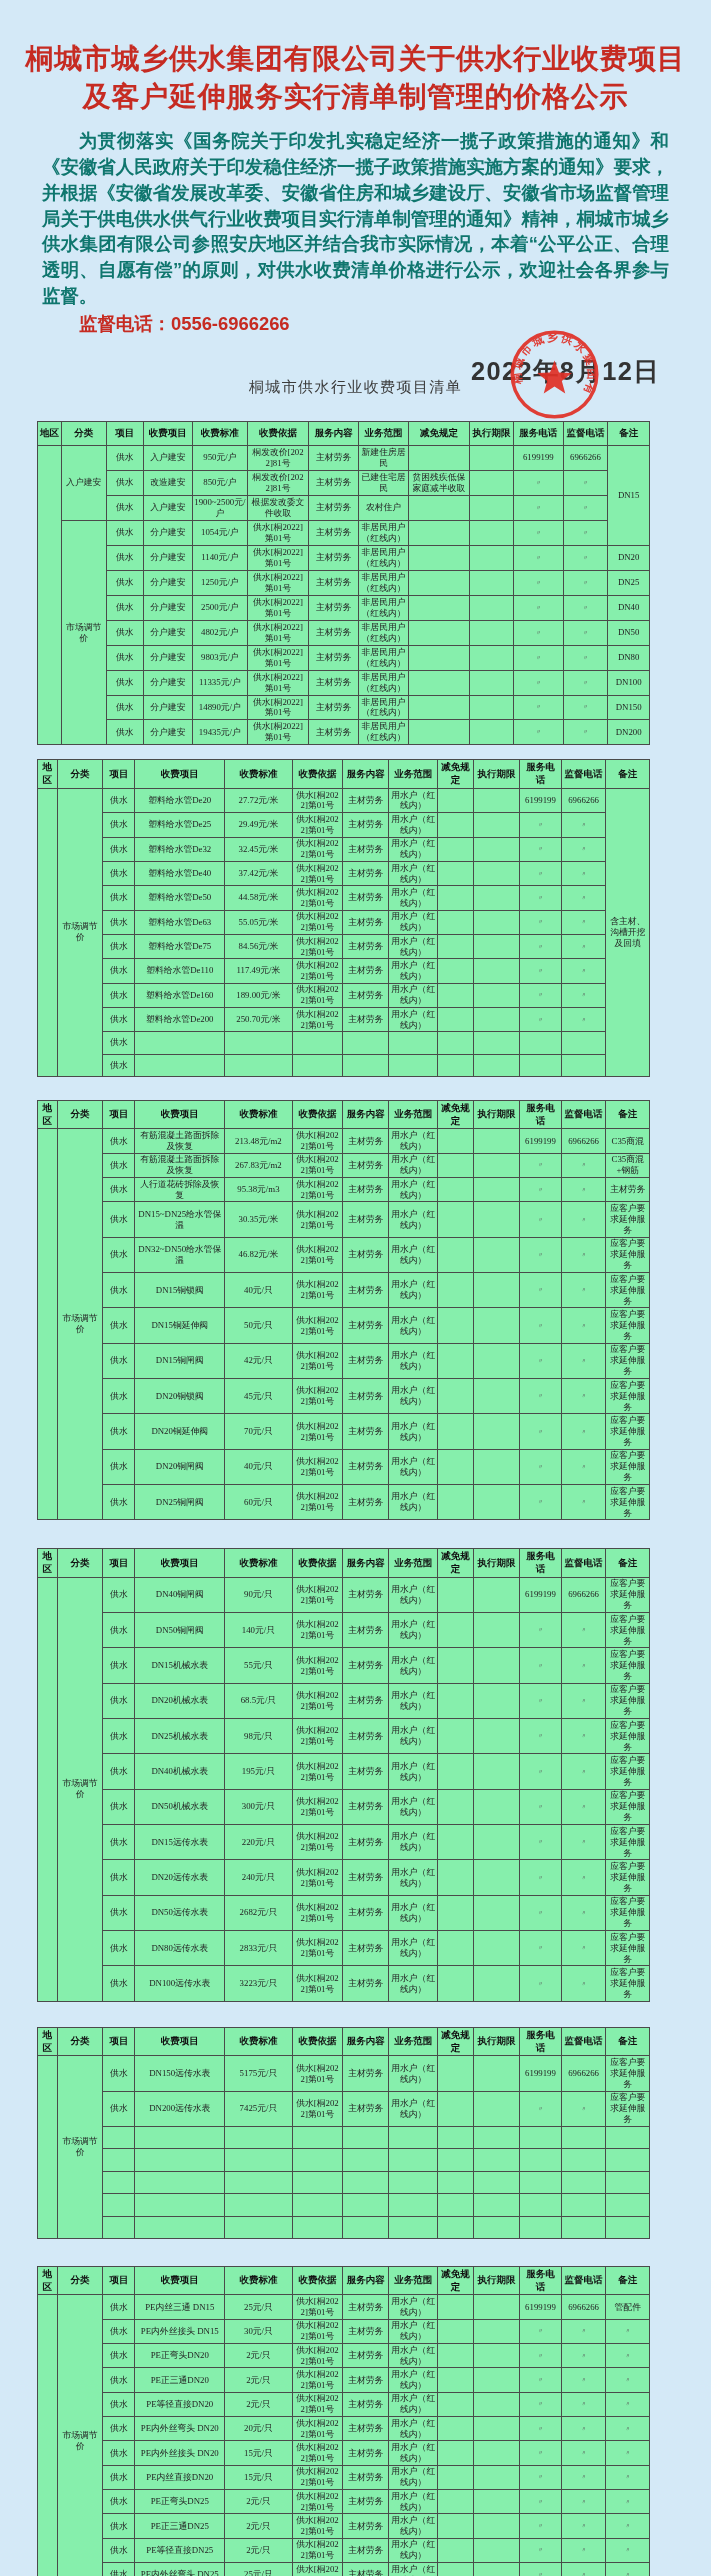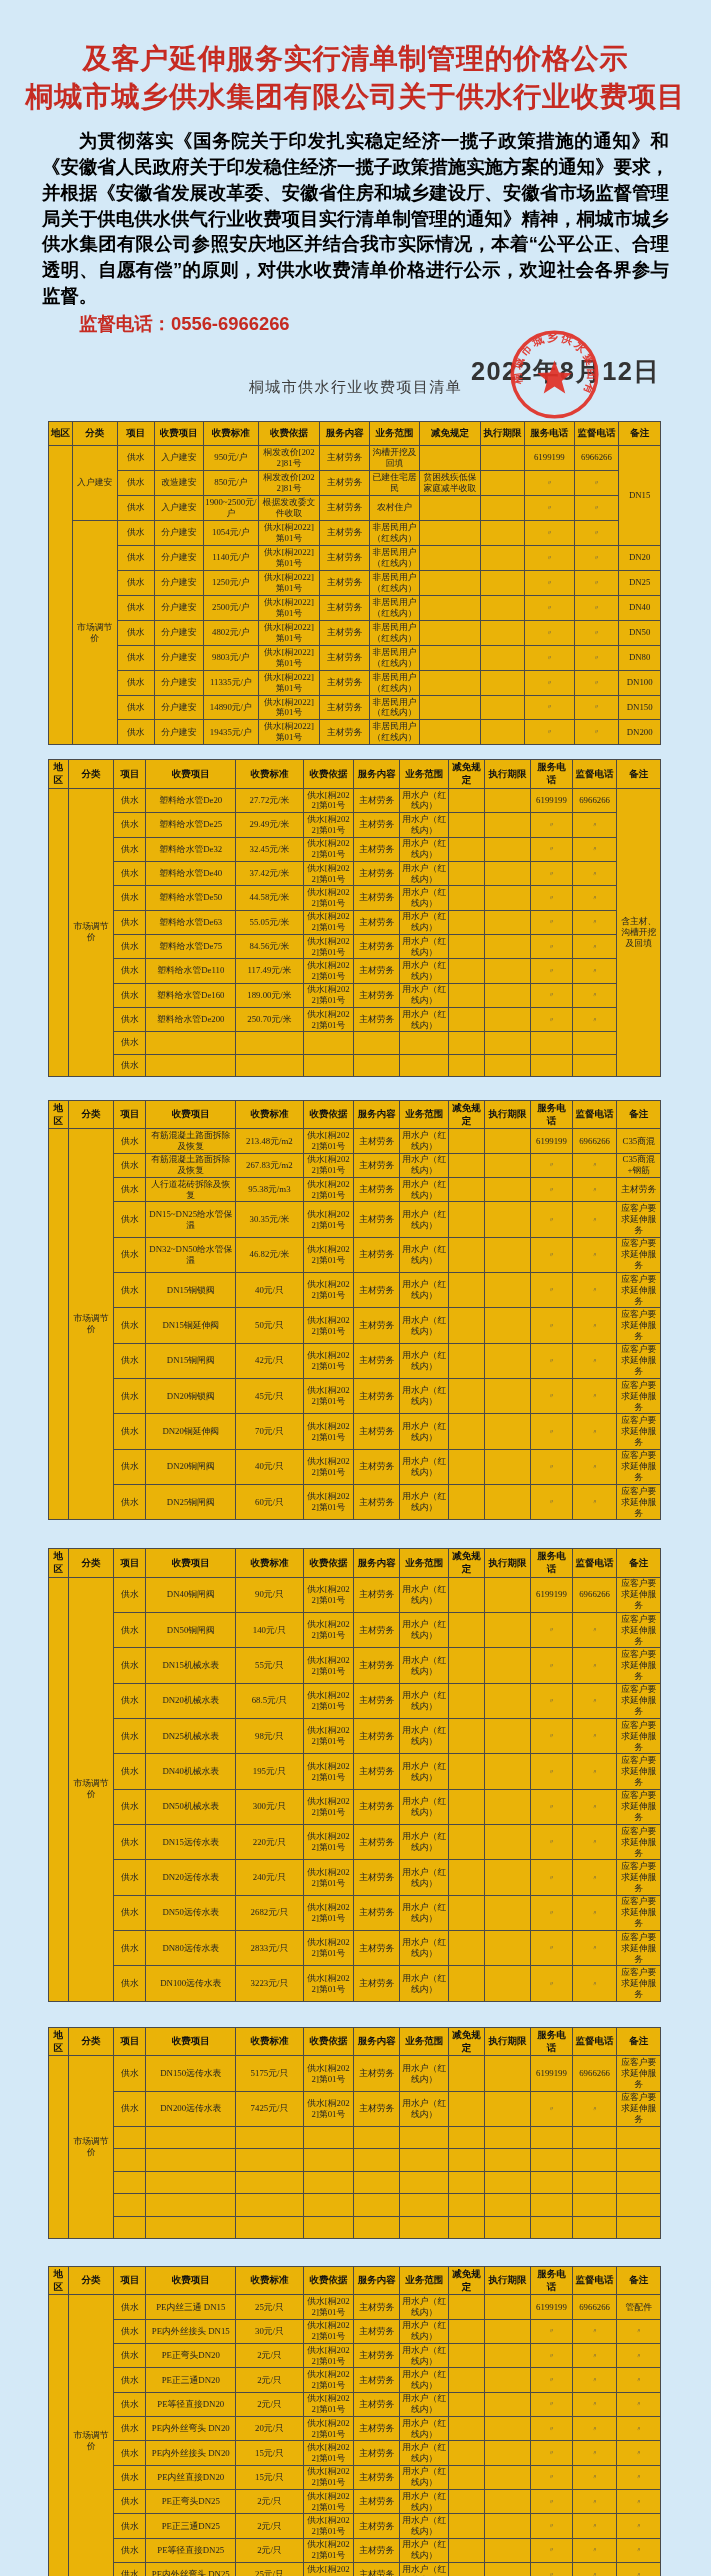--- a/index.html
+++ b/index.html
@@ -7,40 +7,40 @@
     width:711px;height:2576px;position:relative;overflow:hidden;
     background:#d4e9f7;
     font-family:"Liberation Sans",sans-serif;
   }
   .title{
     margin:40px 20px 0;text-align:center;
     color:#c62b22;font-size:28px;font-weight:900;line-height:1.35;letter-spacing:0.7px;
   }
   .body-text{
     margin:12.7px 42px 0 42px;
-    color:#000000;font-size:18.4px;font-weight:700;line-height:1.4;
+    color:#0f766e;font-size:18.4px;font-weight:700;line-height:1.4;
     text-align:justify;text-indent:2em;
   }
   .hotline{
     margin:2.8px 42px 0 79px;
     color:#c62b22;font-size:18.4px;font-weight:700;
   }
   .date{
     position:absolute;left:471px;top:355px;
     font-size:25.4px;color:#333;font-weight:600;letter-spacing:1.4px;
   }
   .stamp{position:absolute;left:489px;top:309px;opacity:.92}
   .caption{
     margin:42px 0 24px;text-align:center;
     color:#3b3b3b;font-size:15px;letter-spacing:1.4px;
     font-family:Liberation Sans, sans-serif;
   }
   .price-table{
     border-collapse:collapse;table-layout:fixed;
-    margin-left:48px;width:613px;background:#eab308;
+    margin-left:37px;width:613px;background:#86efac;
     border:1.4px solid #3f3f3f;
   }
   .price-table th,.price-table td{
     border:0.7px solid #4a4a4a;text-align:center;vertical-align:middle;
     padding:0.7px 1.4px;overflow:hidden;word-break:break-all;
   }
   .price-table th{
     font-size:9.5px;font-weight:700;color:#111;height:21px;
     font-family:"Liberation Sans",sans-serif;
   }
@@ -59,22 +59,22 @@
   .t2{margin-bottom:23px}
   .t3{margin-bottom:28px}
   .t4{margin-bottom:25.4px}
   .t5{margin-bottom:27px}
   .t6{margin-bottom:24px}
 </style>
 </head>
 <body>
 
 <h1 class="title">
+  <div>桐城市城乡供水集团有限公司关于供水行业收费项目</div>
   <div>及客户延伸服务实行清单制管理的价格公示</div>
-  <div>桐城市城乡供水集团有限公司关于供水行业收费项目</div>
 </h1>
 
 <p class="body-text">为贯彻落实《国务院关于印发扎实稳定经济一揽子政策措施的通知》和《安徽省人民政府关于印发稳住经济一揽子政策措施实施方案的通知》要求，并根据《安徽省发展改革委、安徽省住房和城乡建设厅、安徽省市场监督管理局关于供电供水供气行业收费项目实行清单制管理的通知》精神，桐城市城乡供水集团有限公司参照安庆地区并结合我市实际情况，本着“公平公正、合理透明、自愿有偿”的原则，对供水收费清单价格进行公示，欢迎社会各界参与监督。</p>
 
 <p class="hotline">监督电话：0556-6966266</p>
 
 <div class="date">2022年8月12日</div>
 
 <svg class="stamp" width="131" height="131" viewBox="0 0 186 186" aria-hidden="true">
   <circle cx="93" cy="93" r="60" fill="none" stroke="#e03026" stroke-width="5"></circle>
@@ -122,21 +122,21 @@
     </thead>
     <tbody>
       <tr>
         <td rowspan="12"></td>
         <td rowspan="3">入户建安</td>
         <td>供水</td>
         <td>入户建安</td>
         <td>950元/户</td>
         <td>桐发改价[2022]81号</td>
         <td>主材劳务</td>
-        <td>沟槽开挖及回填</td>
+        <td>新建住房居民</td>
         <td></td>
         <td></td>
         <td>6199199</td>
         <td>6966266</td>
         <td rowspan="4">DN15</td>
       </tr>
       <tr>
         <td>供水</td>
         <td>改造建安</td>
         <td>850元/户</td>

